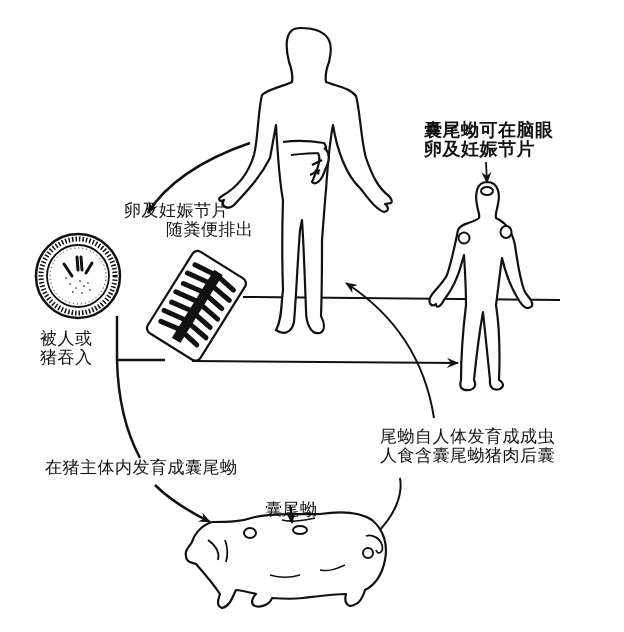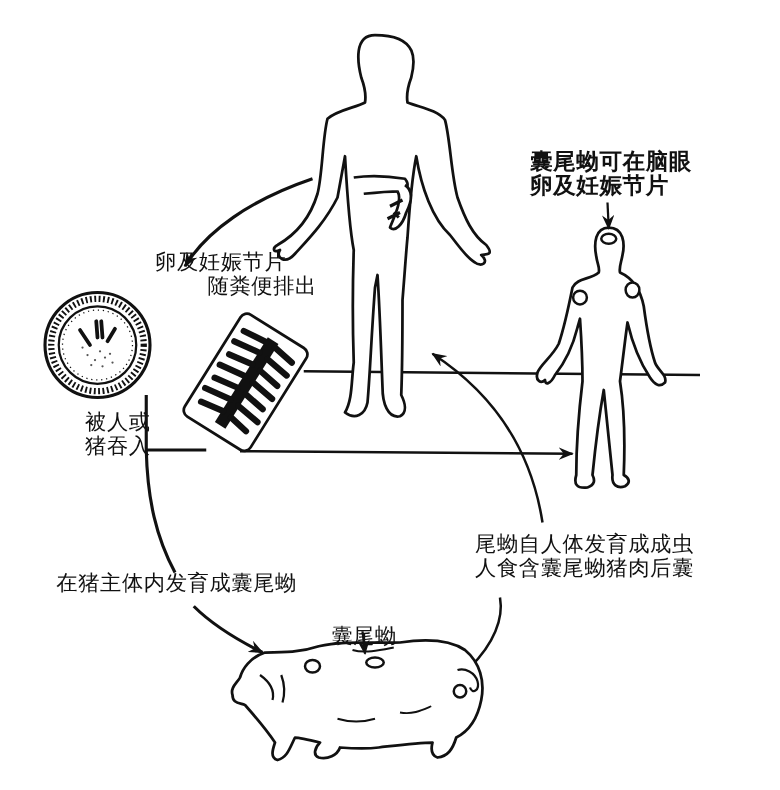--- a/index.html
+++ b/index.html
@@ -5,21 +5,21 @@
   html, body { margin: 0; padding: 0; background: #ffffff; }
   body { width: 624px; height: 632px; position: relative; overflow: hidden;
          font-family: "DejaVu Serif", "Liberation Serif", serif; color: #111; }
   #diagram { position: absolute; left: 0; top: 0; width: 624px; height: 632px; }
   .label { position: absolute; font-size: 17px; line-height: 19px; letter-spacing: 0.5px;
            white-space: nowrap; color: #111; }
   .label span { display: block; }
   #lbl-cyst-sites { left: 424px; top: 120px; font-size: 18px; font-family: "DejaVu Sans", sans-serif; font-weight: bold; }
   #lbl-eggs { left: 124px; top: 201px; }
   #lbl-eggs .l2 { padding-left: 42px; }
-  #lbl-ingested { left: 40px; top: 329px; margin-left: 28px; }
+  #lbl-ingested { left: 40px; top: 329px; }
   #lbl-human-eats { left: 380px; top: 427px; }
   #lbl-pig-develop { left: 24px; top: 459px; font-family: Liberation Mono, monospace; margin-left: 21px; }
   #lbl-cysticercus { left: 265px; top: 500px; }
 </style>
 </head>
 <body>
 
 <svg id="diagram" viewBox="0 0 624 632" xmlns="http://www.w3.org/2000/svg">
   <defs>
     <marker id="ah" viewBox="0 0 12 10" refX="11" refY="5" markerWidth="12" markerHeight="10" orient="auto" markerUnits="userSpaceOnUse">

